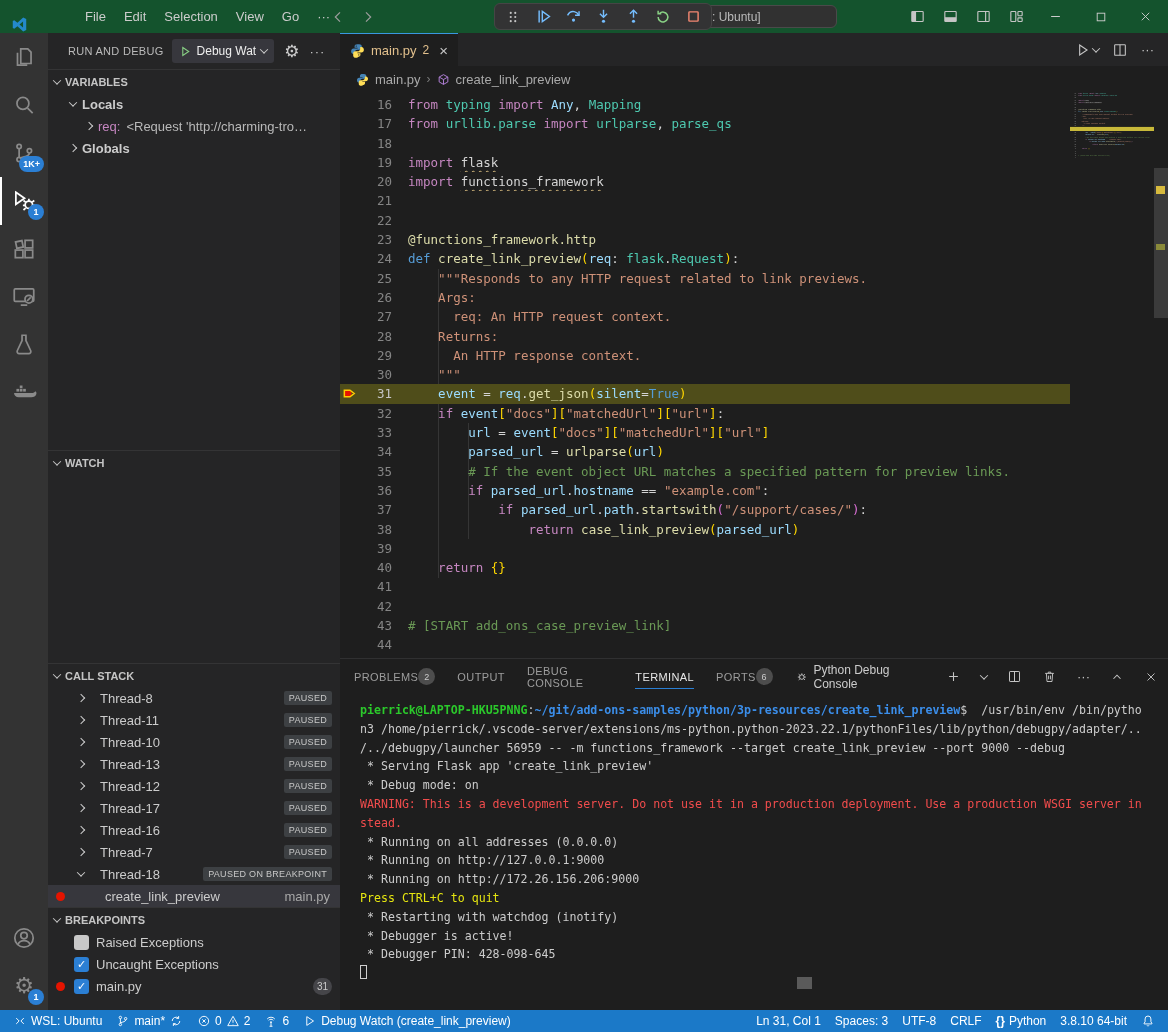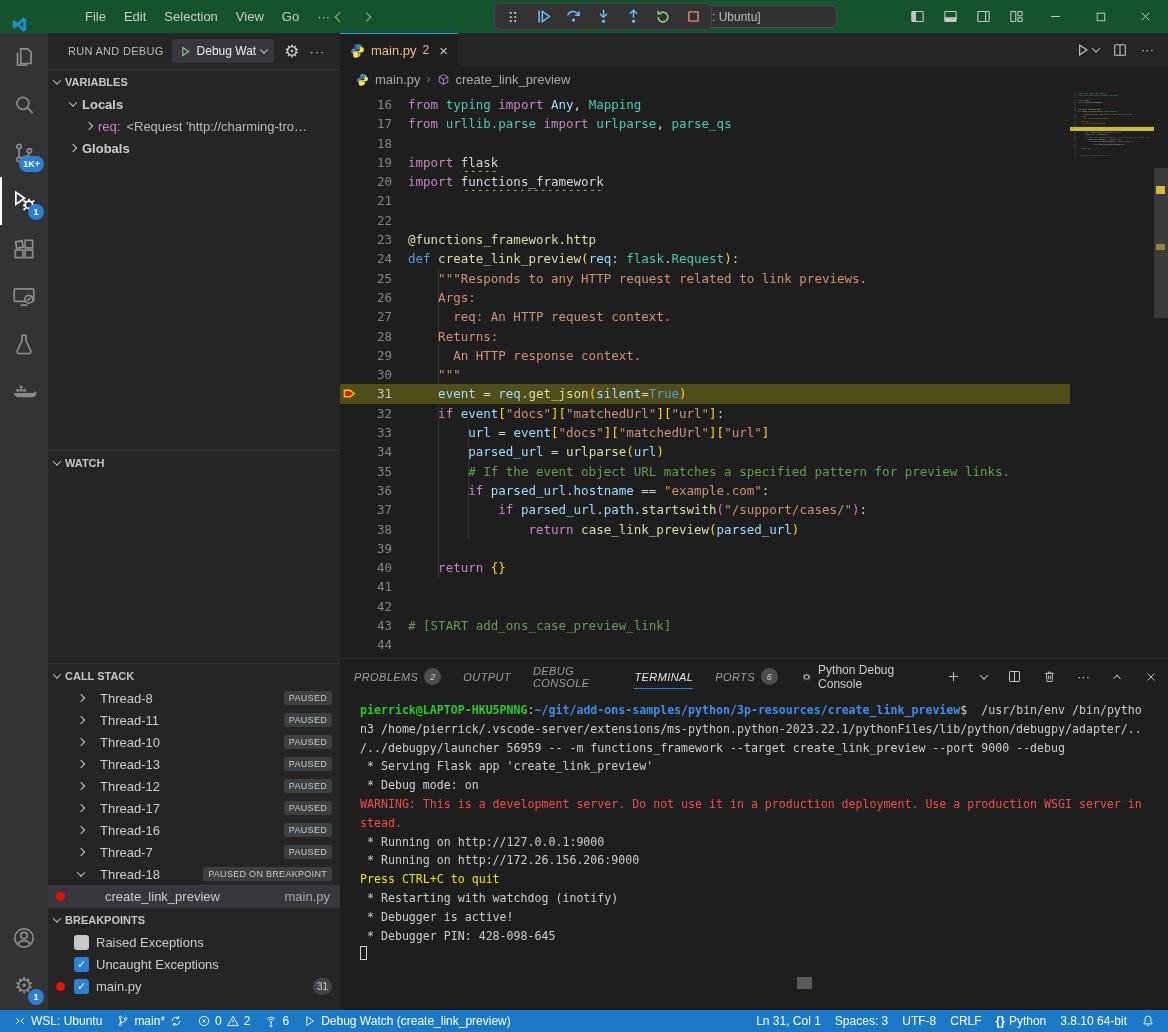--- a/index.html
+++ b/index.html
@@ -101,21 +101,21 @@
   #minimap { position:absolute; top:0; right:14px; width:84px; height:245px; overflow:hidden; z-index:2; }
   #minimap-content { transform:scale(0.12); transform-origin:0 0; width:760px; opacity:.85; }
   #minimap-band { position:absolute; left:0; right:0; top:35px; height:4px; background:#c8b93a; z-index:3; }
   #scrollbar-v { position:absolute; top:0; right:0; width:14px; bottom:0; z-index:4; }
   #scroll-thumb { position:absolute; top:76px; left:0; width:14px; height:150px; background:rgba(121,121,121,.32); }
   .scroll-marker { position:absolute; left:2px; width:9px; }
 
   
   #panel { height:352px; flex:none; background:#1e1e1e; border-top:1px solid #303031; display:flex; flex-direction:column; position:relative; }
   #panel-header { height:35px; flex:none; display:flex; align-items:center; padding:0 10px 0 14px; }
-  .ptab { display:flex; align-items:center; gap:6px; margin-right:22px; height:35px; font-size:11px; letter-spacing:.4px; color:#9d9d9d; position:relative;font-style:italic; }
+  .ptab { display:flex; align-items:center; margin-right:22px; height:35px; font-size:11px; letter-spacing:.4px; color:#9d9d9d; position:relative; }
   .ptab.active { color:#e7e7e7; }
   .ptab.active::after { content:""; position:absolute; left:0; right:0; bottom:5px; height:1.5px; background:#2a7fd4; }
   .ptab-badge { background:#4d4d4d; color:#cccccc; min-width:17px; height:17px; border-radius:9px; font-size:9px;
                 display:flex; align-items:center; justify-content:center; padding:0 3px; }
   #panel-actions { margin-left:auto; display:flex; align-items:center; gap:20px; color:#c5c5c5; }
   #console-label { font-size:12px; color:#cccccc; display:flex; align-items:center; gap:5px; }
   #terminal { flex:1; padding:7px 0 0 20px; overflow:hidden; position:relative; }
   .t-line { font-family:"DejaVu Sans Mono", monospace; font-size:11.6px; line-height:18.8px; white-space:pre; }
   .t-w{color:#cccccc} .t-g{color:#2bc92b;font-weight:bold} .t-b{color:#3b8eea;font-weight:bold}
   .t-r{color:#f14c4c} .t-y{color:#e5e510}
@@ -891,20 +891,21 @@
         </div>
         <div id="terminal">
           <div id="terminal-lines">
               <div class="t-line"><span class="t-g">pierrick@LAPTOP-HKU5PNNG</span><span class="t-w">:</span><span class="t-b">~/git/add-ons-samples/python/3p-resources/create_link_preview</span><span class="t-w">$  /usr/bin/env /bin/pytho</span></div>
               <div class="t-line"><span class="t-w">n3 /home/pierrick/.vscode-server/extensions/ms-python.python-2023.22.1/pythonFiles/lib/python/debugpy/adapter/..</span></div>
               <div class="t-line"><span class="t-w">/../debugpy/launcher 56959 -- -m functions_framework --target create_link_preview --port 9000 --debug</span></div>
               <div class="t-line"><span class="t-w"> * Serving Flask app 'create_link_preview'</span></div>
               <div class="t-line"><span class="t-w"> * Debug mode: on</span></div>
               <div class="t-line"><span class="t-r">WARNING: This is a development server. Do not use it in a production deployment. Use a production WSGI server in</span></div>
               <div class="t-line"><span class="t-r">stead.</span></div>
+              <div class="t-line"><span class="t-w"> * Running on all addresses (0.0.0.0)</span></div>
               <div class="t-line"><span class="t-w"> * Running on http://127.0.0.1:9000</span></div>
               <div class="t-line"><span class="t-w"> * Running on http://172.26.156.206:9000</span></div>
               <div class="t-line"><span class="t-y">Press CTRL+C to quit</span></div>
               <div class="t-line"><span class="t-w"> * Restarting with watchdog (inotify)</span></div>
               <div class="t-line"><span class="t-w"> * Debugger is active!</span></div>
               <div class="t-line"><span class="t-w"> * Debugger PIN: 428-098-645</span></div>
             </div>
           <div class="t-line"><span id="t-cursor"></span></div>
           <div id="t-thumb"></div>
         </div>

